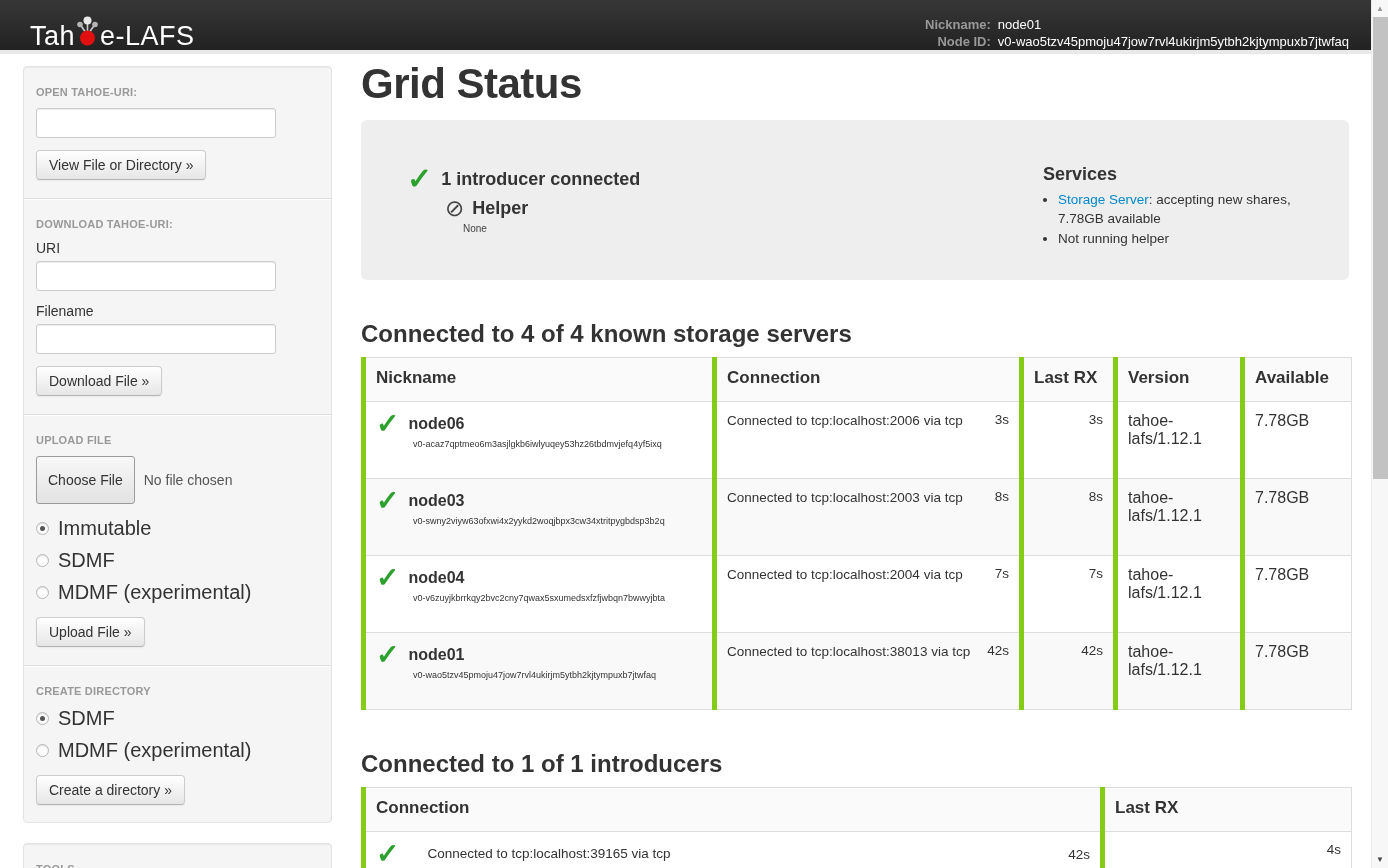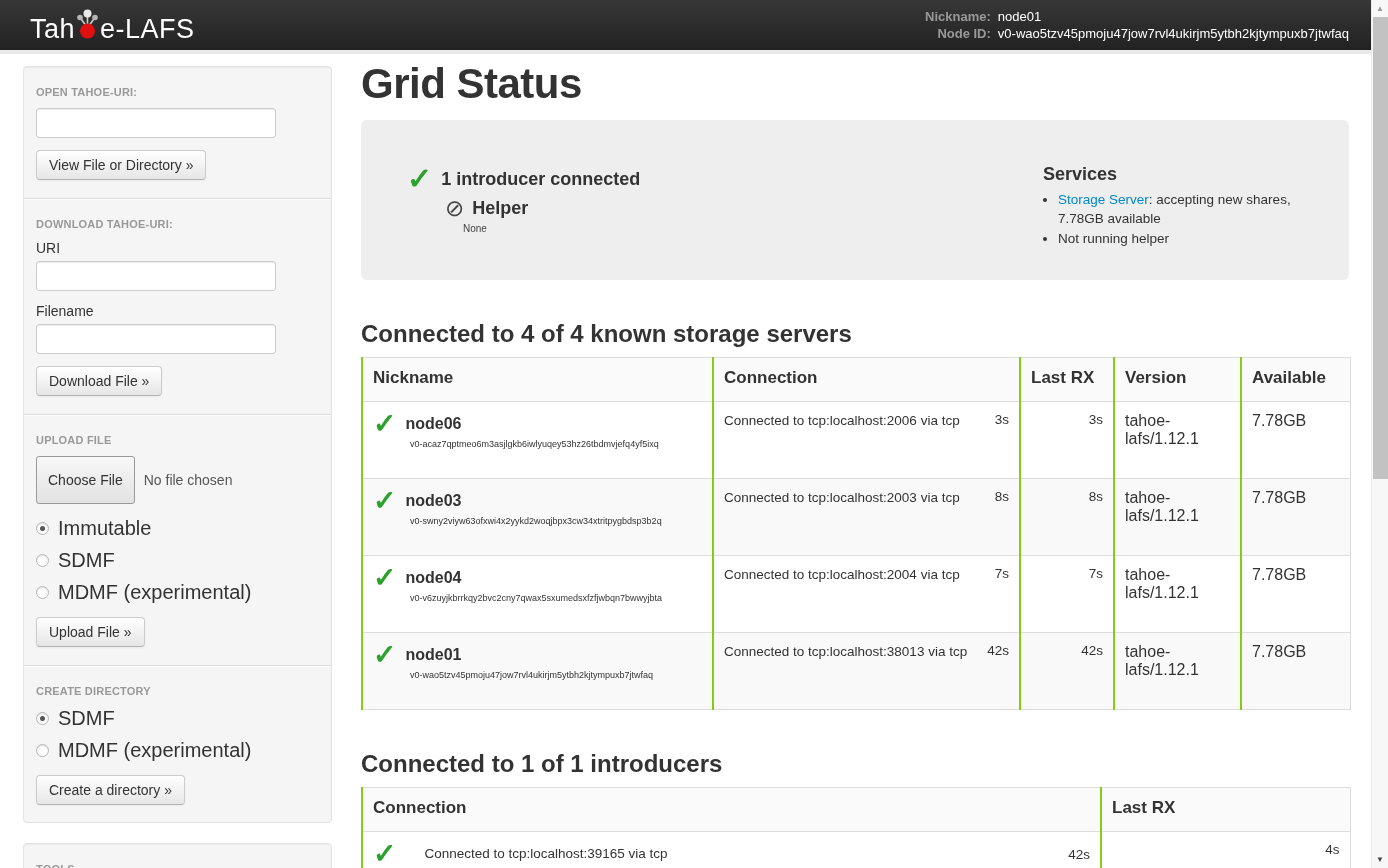--- a/index.html
+++ b/index.html
@@ -8,21 +8,21 @@
     font-family: "Liberation Sans", sans-serif;
     background: #fff; color: #333;
     width: 1388px; height: 868px; overflow: hidden;
   }
   .page { position: relative; width: 1388px; height: 868px; overflow: hidden; }
 
   
   .navbar {
     position: absolute; top: 0; left: 0; width: 1371px; height: 50px;
     background: linear-gradient(#373737, #222);
-    display: flex; justify-content: space-between; align-items: center;
+    display: flex; justify-content: space-between; align-items: flex-end;
     padding: 0 22px 0 30px;
   }
   .navbar-divider { position: absolute; top: 50px; left: 0; width: 1371px; height: 4px; background: #e9e9e9; }
   .brand { color: #fff; font-size: 27px; display: flex; align-items: flex-end; line-height: 1; letter-spacing: 0.5px; }
   .brand svg { margin: 0 1px -1px 1px; }
   .node-meta { display: grid; grid-template-columns: auto auto; column-gap: 7px; font-size: 13px; line-height: 17px; }
   .meta-label { color: #999; font-weight: bold; text-align: right; }
   .meta-value { color: #fff; }
 
   
@@ -85,21 +85,21 @@
   .helper-none { font-size: 10px; color: #444; margin: 3px 0 0 56px; }
   .services { width: 276px; flex: 0 0 276px; }
   .services-title { font-size: 18px; font-weight: bold; margin: 0 0 5px; }
   .services ul { margin: 0; padding-left: 15px; }
   .services li { font-size: 13.5px; line-height: 19px; color: #333; margin-bottom: 1px; }
   .services a { color: #0088cc; text-decoration: none; }
 
   h2.section-heading { font-size: 24px; font-weight: bold; margin: 40px 0 9px; color: #333; }
 
   table.grid-table { width: 988px; border-collapse: collapse; border: 1px solid #ddd; table-layout: fixed; }
-  .grid-table th, .grid-table td { border-left: 2px solid #84cc16; padding: 10px; text-align: left; vertical-align: top; }
+  .grid-table th, .grid-table td { border-left: 5px solid #84cc16; padding: 10px; text-align: left; vertical-align: top; }
   .grid-table th { font-size: 17px; font-weight: bold; }
   .grid-table thead tr { background: #fafafa; border-bottom: 1px solid #ddd; height: 44px; }
   .grid-table tbody tr { border-top: 1px solid #ddd; }
   .servers tbody tr { height: 77px; }
   .servers tbody tr:nth-child(even) { background: #f9f9f9; }
 
   .srv-name { display: flex; align-items: center; }
   .ck-md { font-size: 28px; margin-right: 9px; line-height: 24px; }
   .srv-nick { font-size: 16px; font-weight: bold; }
   .nodeid { font-size: 9px; color: #333; line-height: 13px; margin-top: 2px; text-indent: 37px; overflow-wrap: break-word; word-wrap: break-word; }

